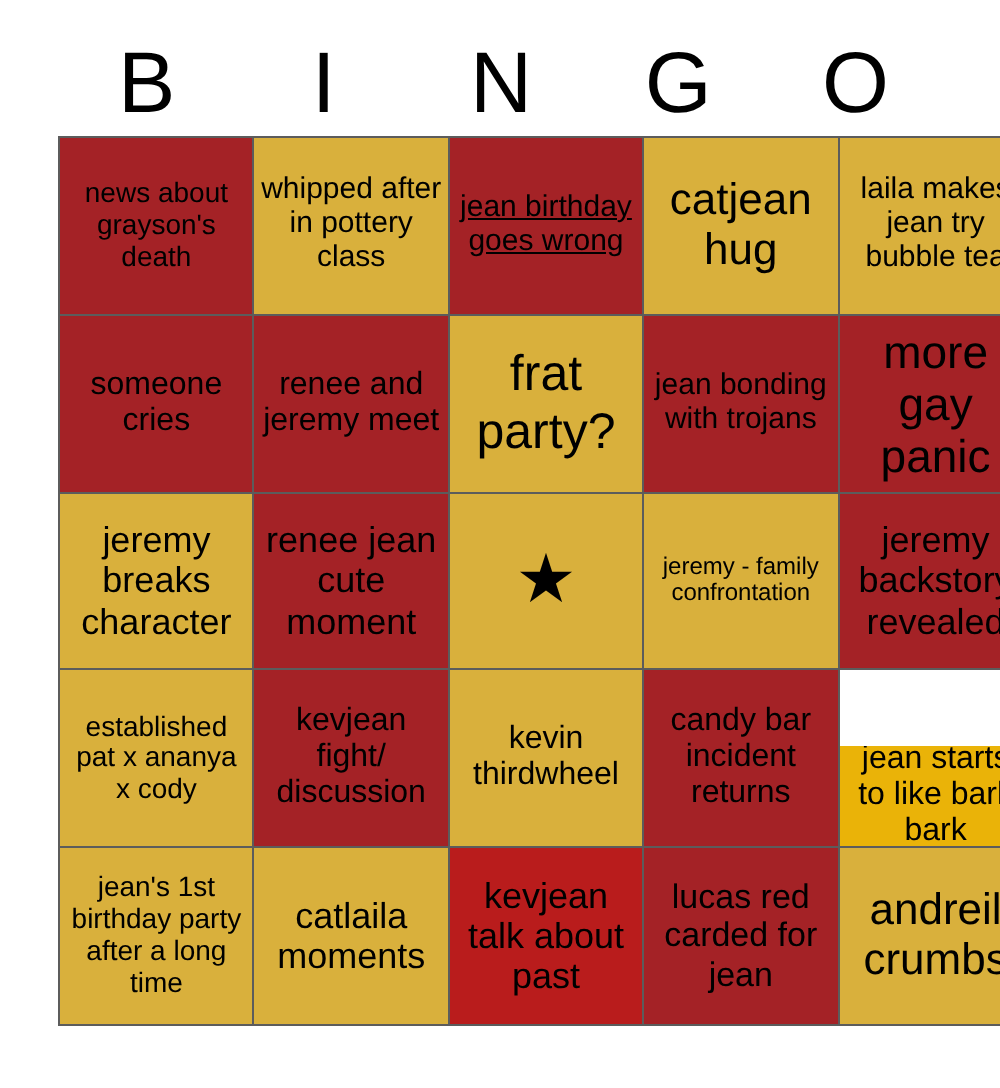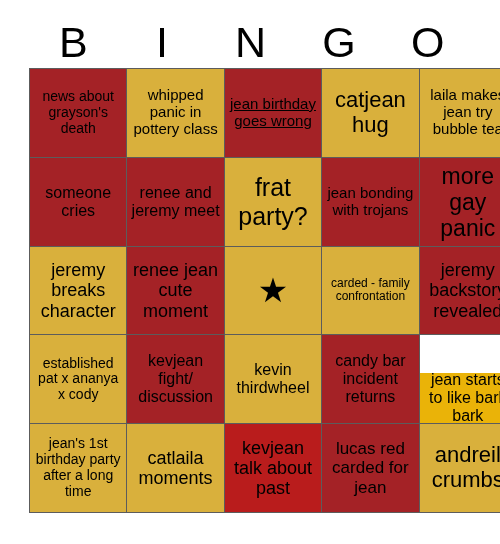--- a/index.html
+++ b/index.html
@@ -86,21 +86,21 @@
     <div class="header-letter">N</div>
     <div class="header-letter">G</div>
     <div class="header-letter">O</div>
   </div>
 
   <div id="grid">
       <div class="cell" style="background: rgb(164, 34, 38);">
         <span class="cell-text" style="font-size: 14px;">news about grayson's death</span>
       </div>
       <div class="cell" style="background: rgb(217, 176, 60);">
-        <span class="cell-text" style="font-size: 15px;">whipped panic in pottery class</span>
+        <span class="cell-text" style="font-size: 15px;">whipped after in pottery class</span>
       </div>
       <div class="cell" style="background: rgb(164, 34, 38); text-decoration: underline;">
         <span class="cell-text" style="font-size: 15px;">jean birthday goes wrong</span>
       </div>
       <div class="cell" style="background: rgb(217, 176, 60);">
         <span class="cell-text" style="font-size: 22px;">catjean hug</span>
       </div>
       <div class="cell" style="background: rgb(217, 176, 60);">
         <span class="cell-text" style="font-size: 15px;">laila makes jean try bubble tea</span>
       </div>
@@ -122,21 +122,21 @@
       <div class="cell" style="background: rgb(217, 176, 60);">
         <span class="cell-text" style="font-size: 18px;">jeremy breaks character</span>
       </div>
       <div class="cell" style="background: rgb(164, 34, 38);">
         <span class="cell-text" style="font-size: 18px;">renee jean cute moment</span>
       </div>
       <div class="cell" style="background: rgb(217, 176, 60);">
         <span class="cell-text free-star" style="font-size: 34px;">★</span>
       </div>
       <div class="cell" style="background: rgb(217, 176, 60);">
-        <span class="cell-text" style="font-size: 12px;">carded - family confrontation</span>
+        <span class="cell-text" style="font-size: 12px;">jeremy - family confrontation</span>
       </div>
       <div class="cell" style="background: rgb(164, 34, 38);">
         <span class="cell-text" style="font-size: 18px;">jeremy backstory revealed</span>
       </div>
       <div class="cell" style="background: rgb(217, 176, 60);">
         <span class="cell-text" style="font-size: 14px;">established pat x ananya x cody</span>
       </div>
       <div class="cell" style="background: rgb(164, 34, 38);">
         <span class="cell-text" style="font-size: 16px;">kevjean fight/ discussion</span>
       </div>

